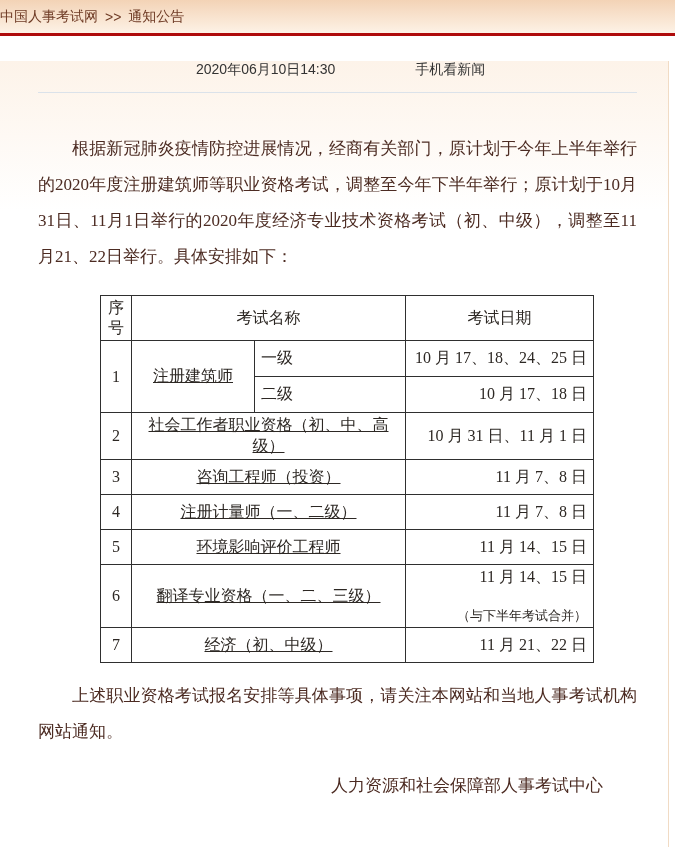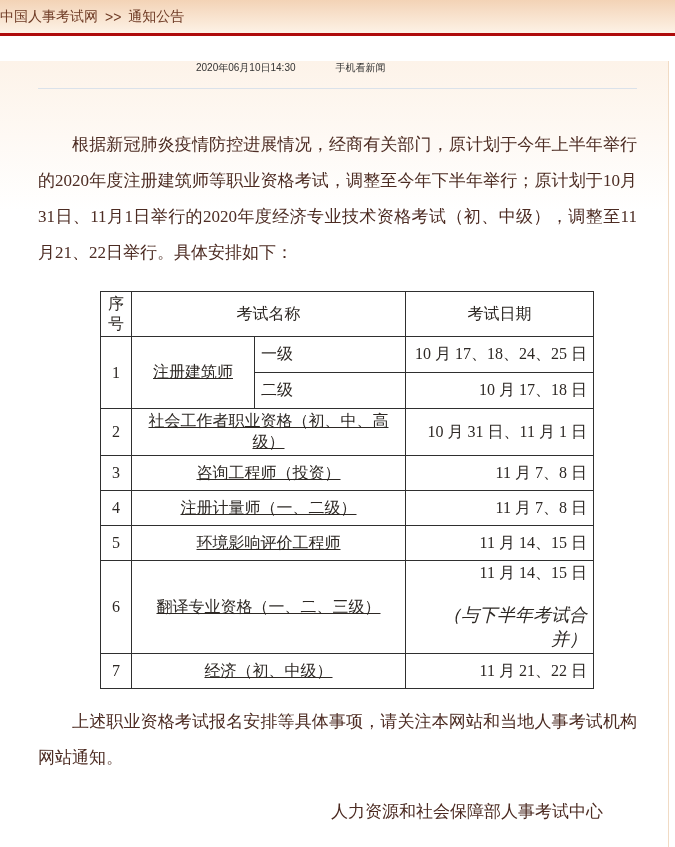--- a/index.html
+++ b/index.html
@@ -38,25 +38,25 @@
     font-size:28px;
     line-height:34px;
     font-weight:bold;
     color:#101010;
     font-family:"Liberation Sans", sans-serif;
   }
 
   .meta {
     margin-top:25px;
     display:flex;
-    font-size:10px;
+    font-size:14px;
     color:#333333;
   }
   .meta .time { margin-left:158px; }
-  .meta .mobile { margin-left:40px; cursor:pointer; }
+  .meta .mobile { margin-left:80px; cursor:pointer; }
 
   .meta-line { margin-top:13px; height:1px; background:#dbe2ea; }
 
   p.para {
     margin-top:38px;
     font-size:17px;
     line-height:36px;
     color:#4c2b22;
     text-indent:2em;
     text-align:justify;
@@ -85,21 +85,21 @@
   col.w-level { width:151px; }
   col.w-date { width:188px; }
   table.sched thead th { height:44px; text-align:center; line-height:20px; }
   .c-no { text-align:center; }
   .c-name { text-align:center; padding-left:11px;text-decoration:underline; }
   .c-level { text-align:left; padding-left:13px; }
   .c-date { text-align:right; padding-left:10px; }
   tr.h36 td { height:36px; }
   tr.h35 td { height:35px; }
   tr.h54 td { height:54px; }
-  .note { display:block; font-size:18px; margin-top:19px;font-style:italic; }
+  .note { display:block; font-size:13px; margin-top:19px; }
 
   .signature {
     margin-top:24px;
     text-align:right;
     padding-right:34px;
     font-size:17px;
     color:#4c2b22;
     font-family:"Liberation Serif", serif;
   }
 </style>

